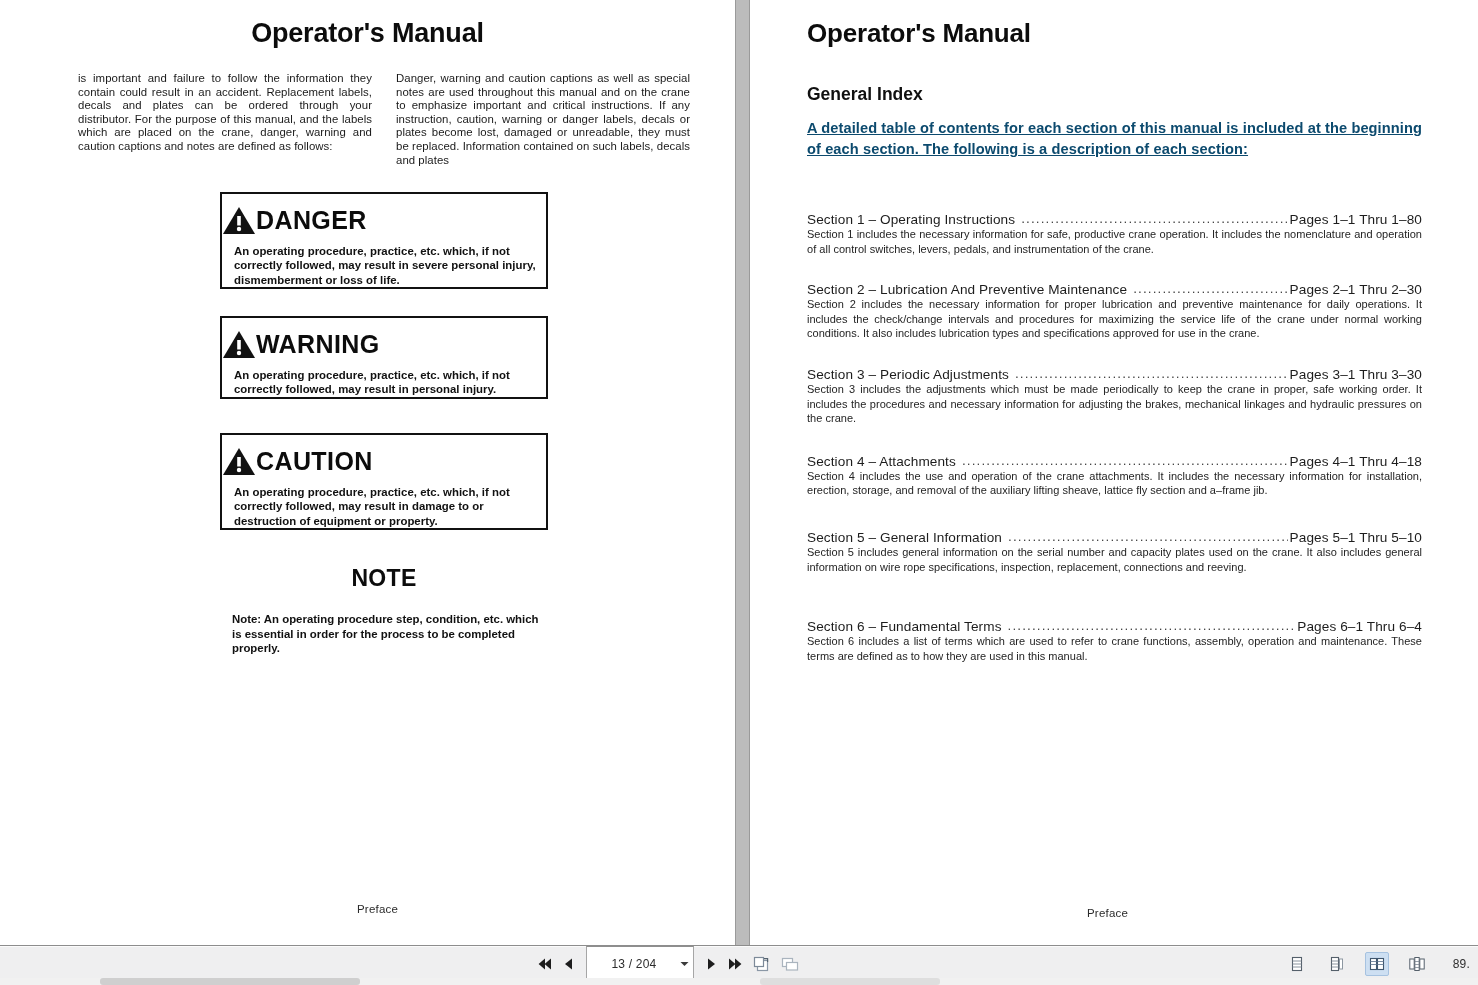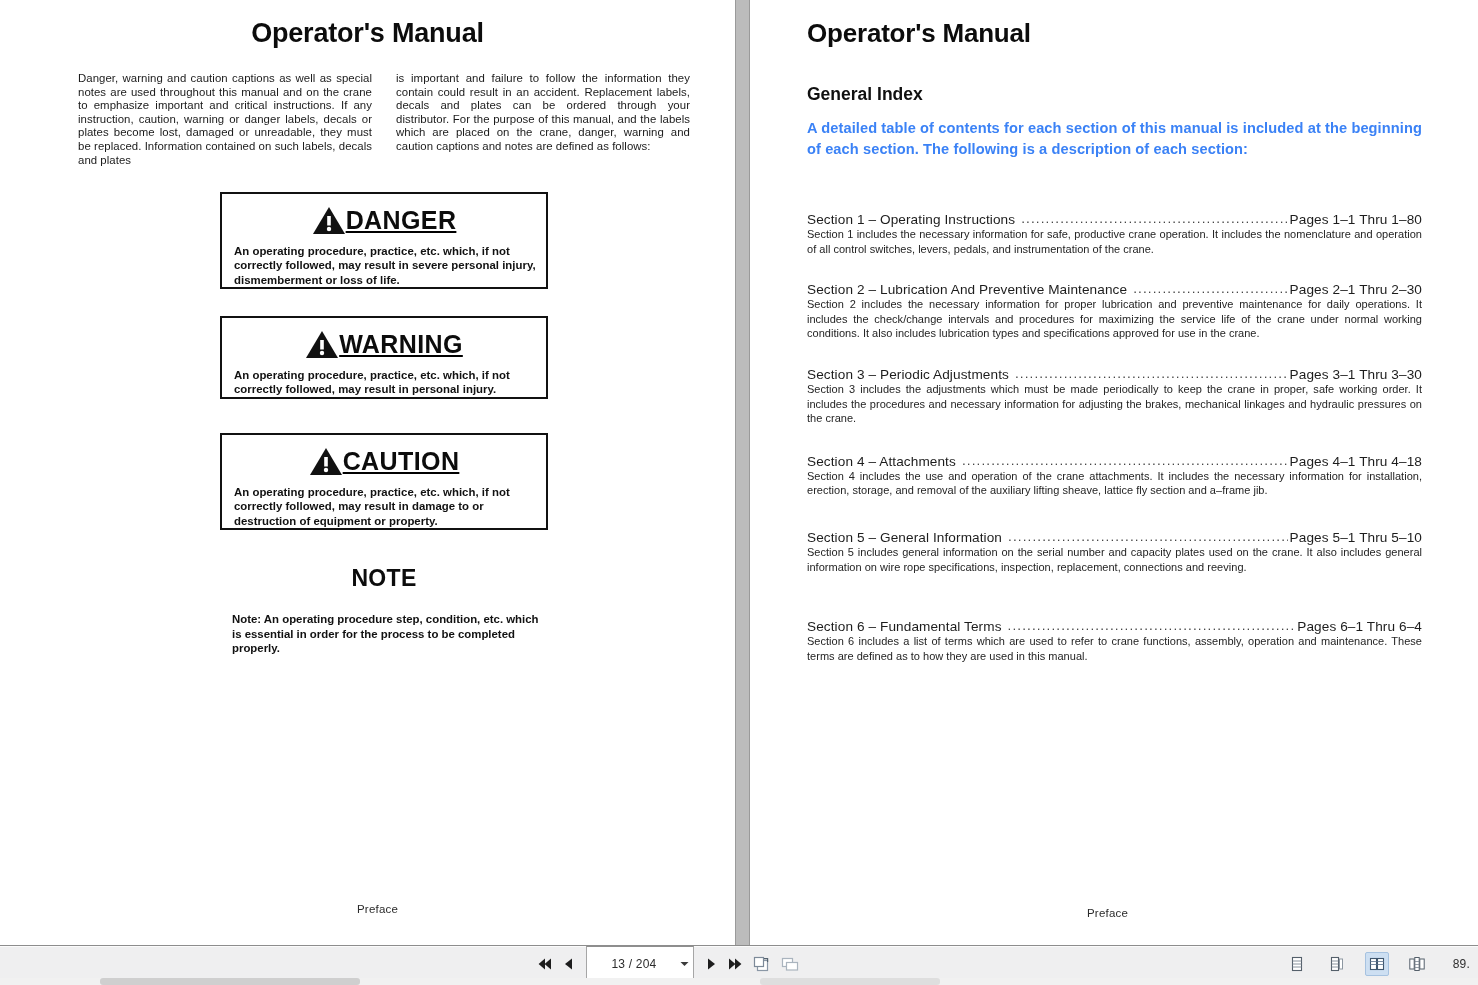--- a/index.html
+++ b/index.html
@@ -69,23 +69,22 @@
   
   .box-wrap { position: absolute; left: 220px; width: 328px; }
   .sigbox {
     border: 2.5px solid #111;
     background: #fff;
     padding: 0;
   }
   .sigbox-head {
     display: flex;
     align-items: center;
-    justify-content: center;
+    justify-content: flex-start;
     padding: 12px 0 9px 0;
-    text-decoration: underline;
   }
   .sigbox-head .word {
     font-size: 25px;
     font-weight: bold;
     letter-spacing: 0.4px;
     color: #0c0c0c;
   }
   .warn-tri { display:block; }
   .sigbox-body {
     font-size: 11.4px;
@@ -135,23 +134,24 @@
     font-weight: bold;
     color: #101010;
   }
   .r-lede {
     position: absolute;
     left: 57px; top: 118px;
     width: 615px;
     font-size: 14.6px;
     line-height: 21px;
     font-weight: bold;
-    color: #3b82f6;
+    color: #0c4a6e;
     text-align: justify;
     letter-spacing: 0.1px;
+    text-decoration: underline;
   }
 
   .index-list {
     position: absolute;
     left: 57px; top: 212px;
     width: 615px;
   }
   .index-entry { margin-bottom: 21px; }
   .entry-line {
     display: flex;
@@ -288,24 +288,24 @@
 <div id="app">
 
   <div class="viewer">
 
     <div class="page page-left">
 
       <div class="l-title">Operator's Manual</div>
 
       <div class="two-col">
         <div class="col">
+          <div class="body-just">is  important and failure to follow the information they contain could result in an accident.  Replacement labels, decals and plates can be ordered through your distributor.  For the purpose of this manual, and the labels which are placed on the crane, danger, warning and caution captions and notes are defined as follows:</div>
+        </div>
+        <div class="col">
           <div class="body-just">Danger, warning and caution captions as well as special notes are used throughout this manual and on the crane to emphasize important and critical instructions.  If any instruction, caution, warning or danger labels, decals or plates become lost, damaged or unreadable, they must be replaced.  Information contained on such labels, decals and plates</div>
-        </div>
-        <div class="col">
-          <div class="body-just">is  important and failure to follow the information they contain could result in an accident.  Replacement labels, decals and plates can be ordered through your distributor.  For the purpose of this manual, and the labels which are placed on the crane, danger, warning and caution captions and notes are defined as follows:</div>
         </div>
       </div>
 
       <div class="box-wrap" style="top:192px;">
         <div class="sigbox">
           <div class="sigbox-head">
             <span>
               <svg class="warn-tri" width="34" height="29" viewBox="0 0 34 29">
                 <polygon points="17,1 33,28 1,28" fill="#111"></polygon>
                 <rect x="15.2" y="10" width="3.6" height="9.5" fill="#fff"></rect>

